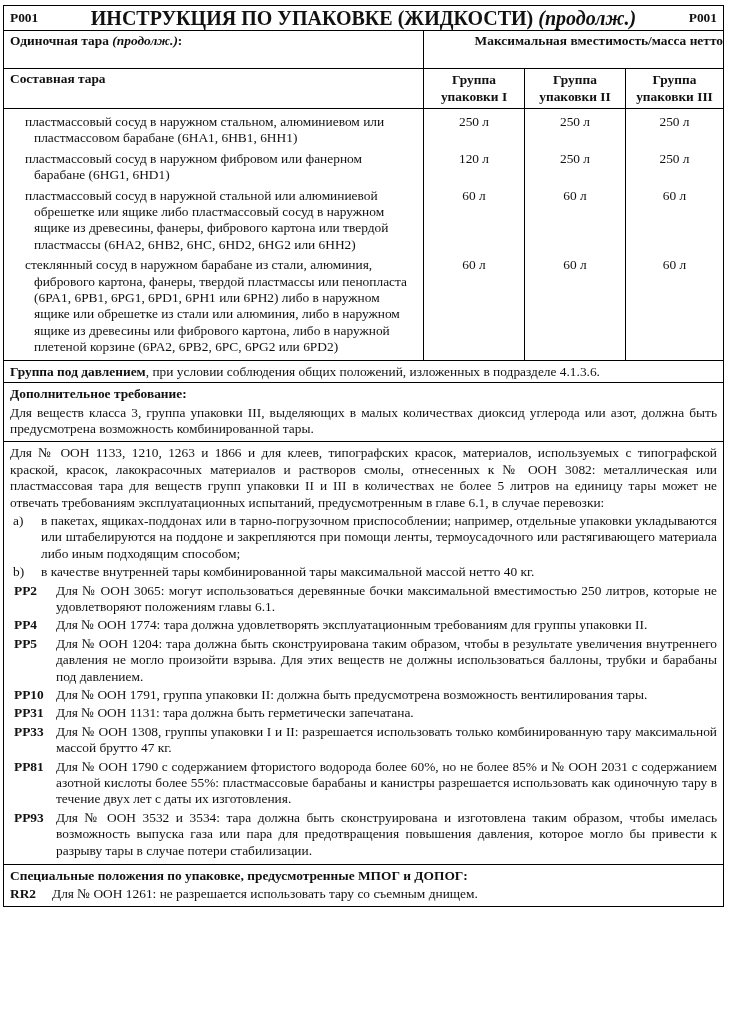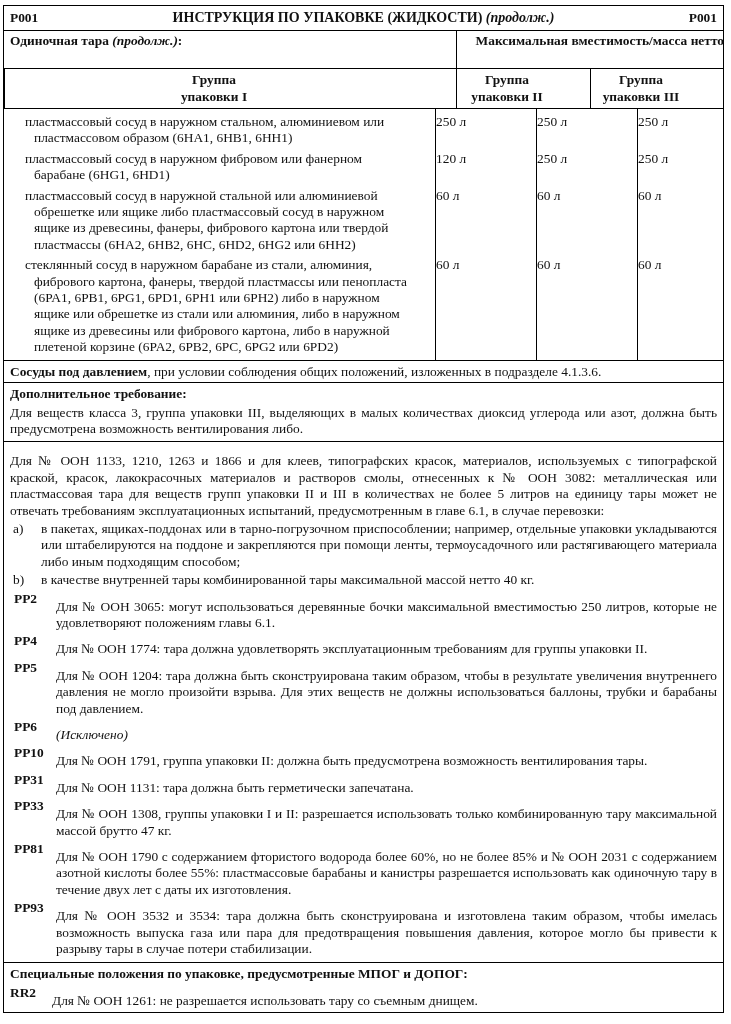--- a/index.html
+++ b/index.html
@@ -12,47 +12,47 @@
     position: absolute; left: 3px; top: 5px; width: 721px;
     border: 1.5px solid #000; box-sizing: border-box;
   }
   .row { border-bottom: 1.5px solid #000; box-sizing: border-box; position: relative; }
   .row:last-child { border-bottom: none; }
   .b { font-weight: bold; }
   .i { font-style: italic; }
 
   
   .title-row { height: 25px; display: flex; align-items: center; justify-content: space-between; padding: 0 6px; }
-  .title-row .center { font-weight: bold; font-size: 14px; text-align: center; }
+  .title-row .center { font-weight: bold; font-size: 20px; text-align: center; }
 
   
-  .grid { display: grid; grid-template-columns: 419px 101px 101px 1fr; gap: 33px; }
+  .grid { display: grid; grid-template-columns: 419px 101px 101px 1fr; }
   .cell { box-sizing: border-box; }
   .cell.bl { border-left: 1.5px solid #000; }
   .hdr1 { height: 38px; }
   .hdr1 .left { padding: 2px 6px; font-weight: bold; }
   .hdr1 .right { grid-column: 2 / span 3; border-left: 1.5px solid #000; text-align: right; font-weight: bold; padding-top: 2px; }
   .hdr2 { height: 40px; }
   .hdr2 .left { padding: 2px 6px; font-weight: bold; }
   .hdr2 .grp { text-align: center; font-weight: bold; padding-top: 2px; line-height: 17px; }
 
   .body-grid { display: grid; grid-template-columns: 419px 101px 101px 1fr; }
   .desc { padding: 0 8px 2px 22px; text-indent: -9px; padding-left: 30px; }
-  .val { border-left: 1.5px solid #000; margin-left: 12px; }
+  .val { text-align: center; border-left: 1.5px solid #000; }
   .trow { display: contents; }
   .trow .desc, .trow .val { padding-top: 3px; padding-bottom: 1px; }
   .trow.first .desc, .trow.first .val { padding-top: 5px; }
   .trow.last .desc, .trow.last .val { padding-bottom: 4px; }
 
   .plain { padding: 2px 6px 2px 6px; }
   .justify { text-align: justify; }
 
   .pp { display: flex; margin: 0 0 2px 0; }
   .pp .lbl { width: 42px; flex: none; font-weight: bold; padding-left: 4px; }
-  .pp .txt { flex: 1; text-align: justify; padding-right: 6px; margin-top: 8px; }
+  .pp .txt { flex: 1; text-align: justify; padding-right: 6px; }
   .sub { display: flex; margin-top: 2px; }
   .sub .sl { width: 28px; flex: none; padding-left: 3px; }
   .sub .st { flex: 1; text-align: justify; }
 </style>
 </head>
 <body>
 
 <div class="doc">
 
   <div class="row title-row">
@@ -68,37 +68,38 @@
     <div class="cell left">
       <span>Одиночная тара</span>
       <span class="i">(продолж.)</span><span>:</span>
     </div>
     <div class="cell right">
       <div>Максимальная вместимость/масса нетто</div>
     </div>
   </div>
 
   <div class="row grid hdr2">
+    <div class="cell left">Составная тара</div>
     <div class="cell grp bl">
       <div>Группа</div>
       <div>упаковки I</div>
     </div>
     <div class="cell grp bl">
       <div>Группа</div>
       <div>упаковки II</div>
     </div>
     <div class="cell grp bl">
       <div>Группа</div>
       <div>упаковки III</div>
     </div>
   </div>
 
   <div class="row body-grid">
     <div class="trow first">
-      <div class="desc">пластмассовый сосуд в наружном стальном, алюминиевом или пластмассовом образом (6HA1, 6HB1, 6HH1)</div>
+      <div class="desc">пластмассовый сосуд в наружном стальном, алюминиевом или пластмассовом барабане (6HA1, 6HB1, 6HH1)</div>
       <div class="val">250 л</div>
       <div class="val">250 л</div>
       <div class="val">250 л</div>
     </div>
     <div class="trow">
       <div class="desc">пластмассовый сосуд в наружном фибровом или фанерном барабане (6HG1, 6HD1)</div>
       <div class="val">120 л</div>
       <div class="val">250 л</div>
       <div class="val">250 л</div>
     </div>
@@ -110,26 +111,26 @@
     </div>
     <div class="trow last">
       <div class="desc">стеклянный сосуд в наружном барабане из стали, алюминия, фибрового картона, фанеры, твердой пластмассы или пенопласта (6PA1, 6PB1, 6PG1, 6PD1, 6PH1 или 6PH2) либо в наружном ящике или обрешетке из стали или алюминия, либо в наружном ящике из древесины или фибрового картона, либо в наружной плетеной корзине (6PA2, 6PB2, 6PC, 6PG2 или 6PD2)</div>
       <div class="val">60 л</div>
       <div class="val">60 л</div>
       <div class="val">60 л</div>
     </div>
   </div>
 
   <div class="row plain" style="padding-top:3px;padding-bottom:2px;">
-    <span class="b">Сосуды под давлением</span><span>, при условии соблюдения общих положений, изложенных в подразделе 4.1.3.6.</span>
+    <span class="b">Группа под давлением</span><span>, при условии соблюдения общих положений, изложенных в подразделе 4.1.3.6.</span>
   </div>
 
   <div class="row plain" style="padding-top:3px;padding-bottom:4px;">
     <div class="b">Дополнительное требование:</div>
-    <div class="justify" style="margin-top:2px;">Для веществ класса 3, группа упаковки III, выделяющих в малых количествах диоксид углерода или азот, должна быть предусмотрена возможность вентилирования либо.</div>
+    <div class="justify" style="margin-top:2px;">Для веществ класса 3, группа упаковки III, выделяющих в малых количествах диоксид углерода или азот, должна быть предусмотрена возможность комбинированной тары.</div>
   </div>
 
   <div class="row plain" style="padding-top:3px;padding-bottom:3px;padding-left:6px;padding-right:0;">
 
     <div class="pp">
       <div class="txt">
         <div>Для № ООН 1133, 1210, 1263 и 1866 и для клеев, типографских красок, материалов, используемых с типографской краской, красок, лакокрасочных материалов и растворов смолы, отнесенных к № ООН 3082: металлическая или пластмассовая тара для веществ групп упаковки II и III в количествах не более 5 литров на единицу тары может не отвечать требованиям эксплуатационных испытаний, предусмотренным в главе 6.1, в случае перевозки:</div>
         <div class="sub">
           <div class="sl">a)</div>
           <div class="st">в пакетах, ящиках-поддонах или в тарно-погрузочном приспособлении; например, отдельные упаковки укладываются или штабелируются на поддоне и закрепляются при помощи ленты, термоусадочного или растягивающего материала либо иным подходящим способом;</div>
@@ -145,24 +146,20 @@
       <div class="lbl">PP2</div>
       <div class="txt">Для № ООН 3065: могут использоваться деревянные бочки максимальной вместимостью 250 литров, которые не удовлетворяют положениям главы 6.1.</div>
     </div>
     <div class="pp">
       <div class="lbl">PP4</div>
       <div class="txt">Для № ООН 1774: тара должна удовлетворять эксплуатационным требованиям для группы упаковки II.</div>
     </div>
     <div class="pp">
       <div class="lbl">PP5</div>
       <div class="txt">Для № ООН 1204: тара должна быть сконструирована таким образом, чтобы в результате увеличения внутреннего давления не могло произойти взрыва. Для этих веществ не должны использоваться баллоны, трубки и барабаны под давлением.</div>
-    </div>
-    <div class="pp">
-      <div class="lbl">PP6</div>
-      <div class="txt i">(Исключено)</div>
     </div>
     <div class="pp">
       <div class="lbl">PP10</div>
       <div class="txt">Для № ООН 1791, группа упаковки II: должна быть предусмотрена возможность вентилирования тары.</div>
     </div>
     <div class="pp">
       <div class="lbl">PP31</div>
       <div class="txt">Для № ООН 1131: тара должна быть герметически запечатана.</div>
     </div>
     <div class="pp">

